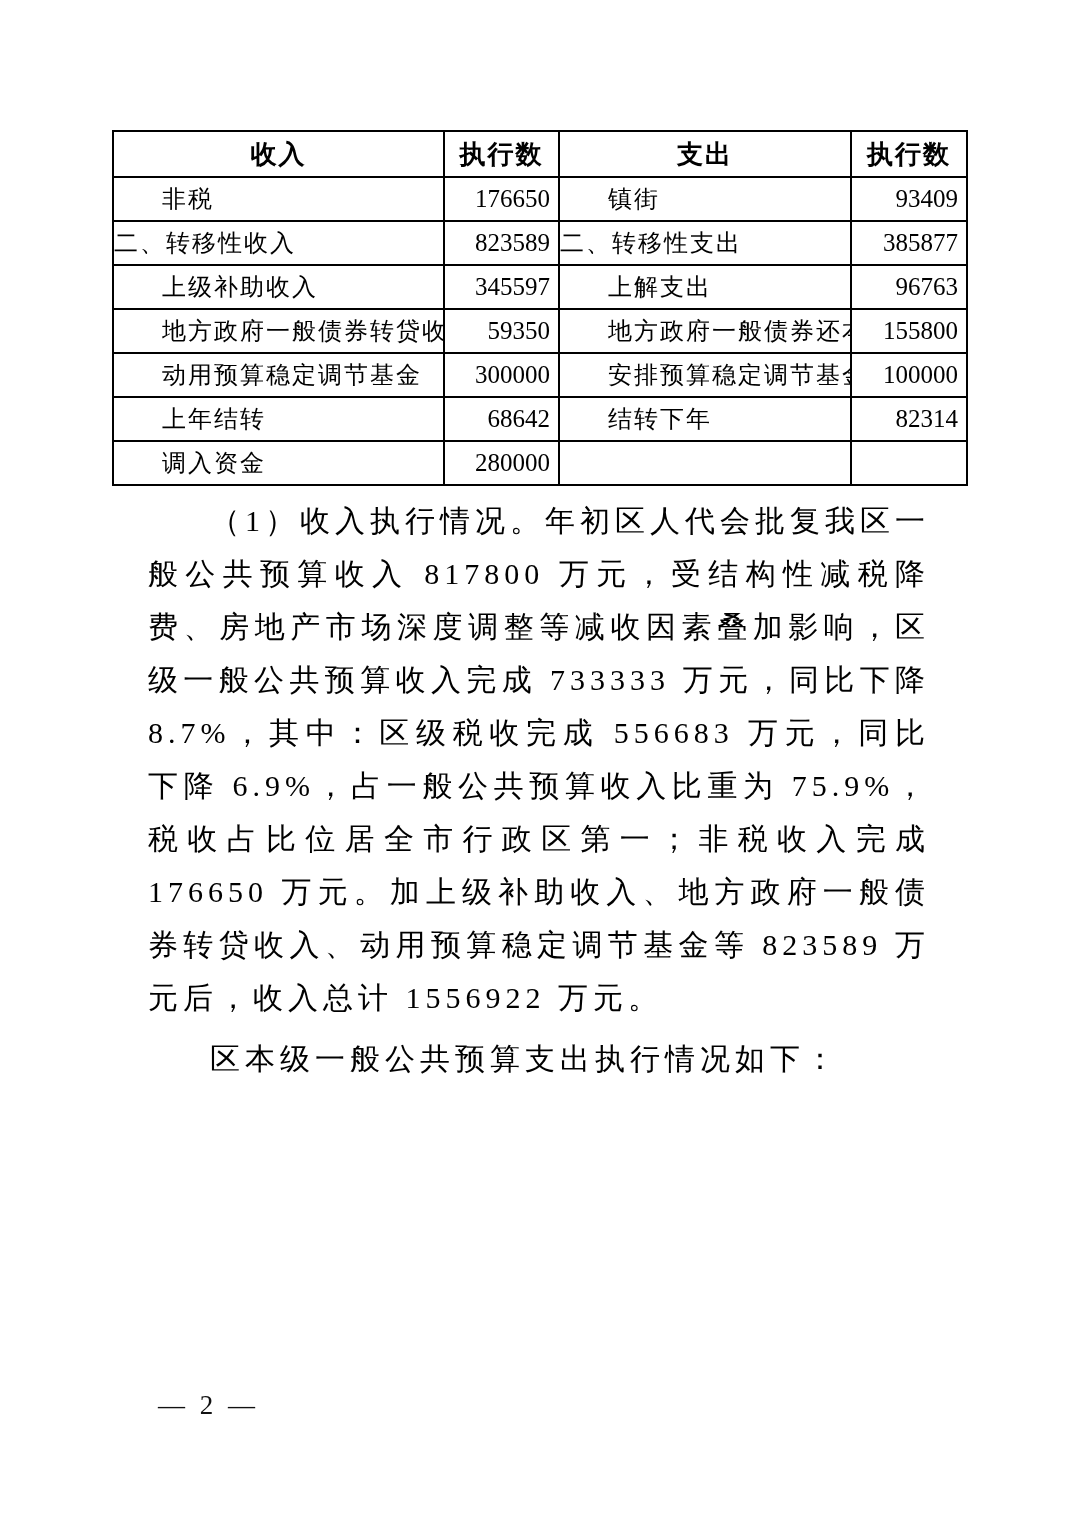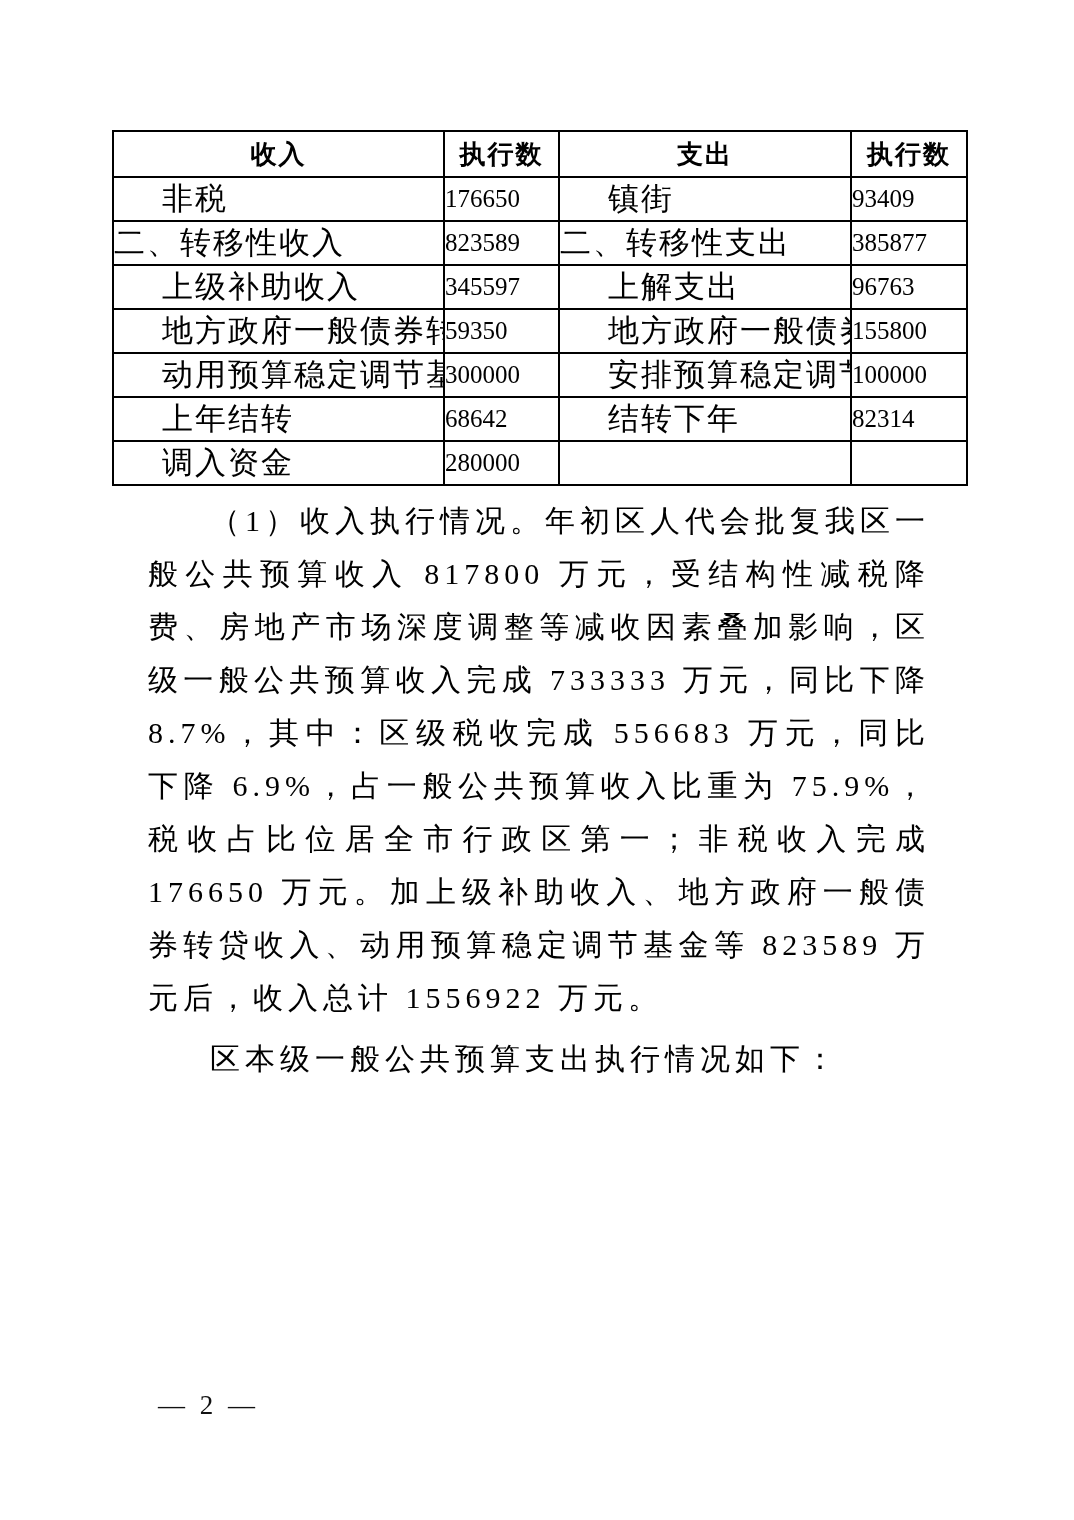--- a/index.html
+++ b/index.html
@@ -36,35 +36,36 @@
   }
   .budget-table th {
     height: 44px;
     font-size: 26px;
     font-weight: bold;
     text-align: center;
     letter-spacing: 2px;
   }
   .budget-table td {
     height: 42px;
-    font-size: 31px;
+    font-size: 24px;
   }
   .budget-table td.label {
     text-align: left;
     padding-left: 0;
     letter-spacing: 2px;
   }
   .budget-table td.label.indent {
     padding-left: 48px;
   }
   .budget-table td.num {
-    text-align: left;
+    text-align: right;
     padding-right: 8px;
     font-size: 25px;
     letter-spacing: 0;
+    padding-left: 29px;
   }
 
   
   .body-text {
     position: absolute;
     left: 140px;
     top: 486px;
     width: 798px;
     font-size: 30px;
     line-height: 53px;

